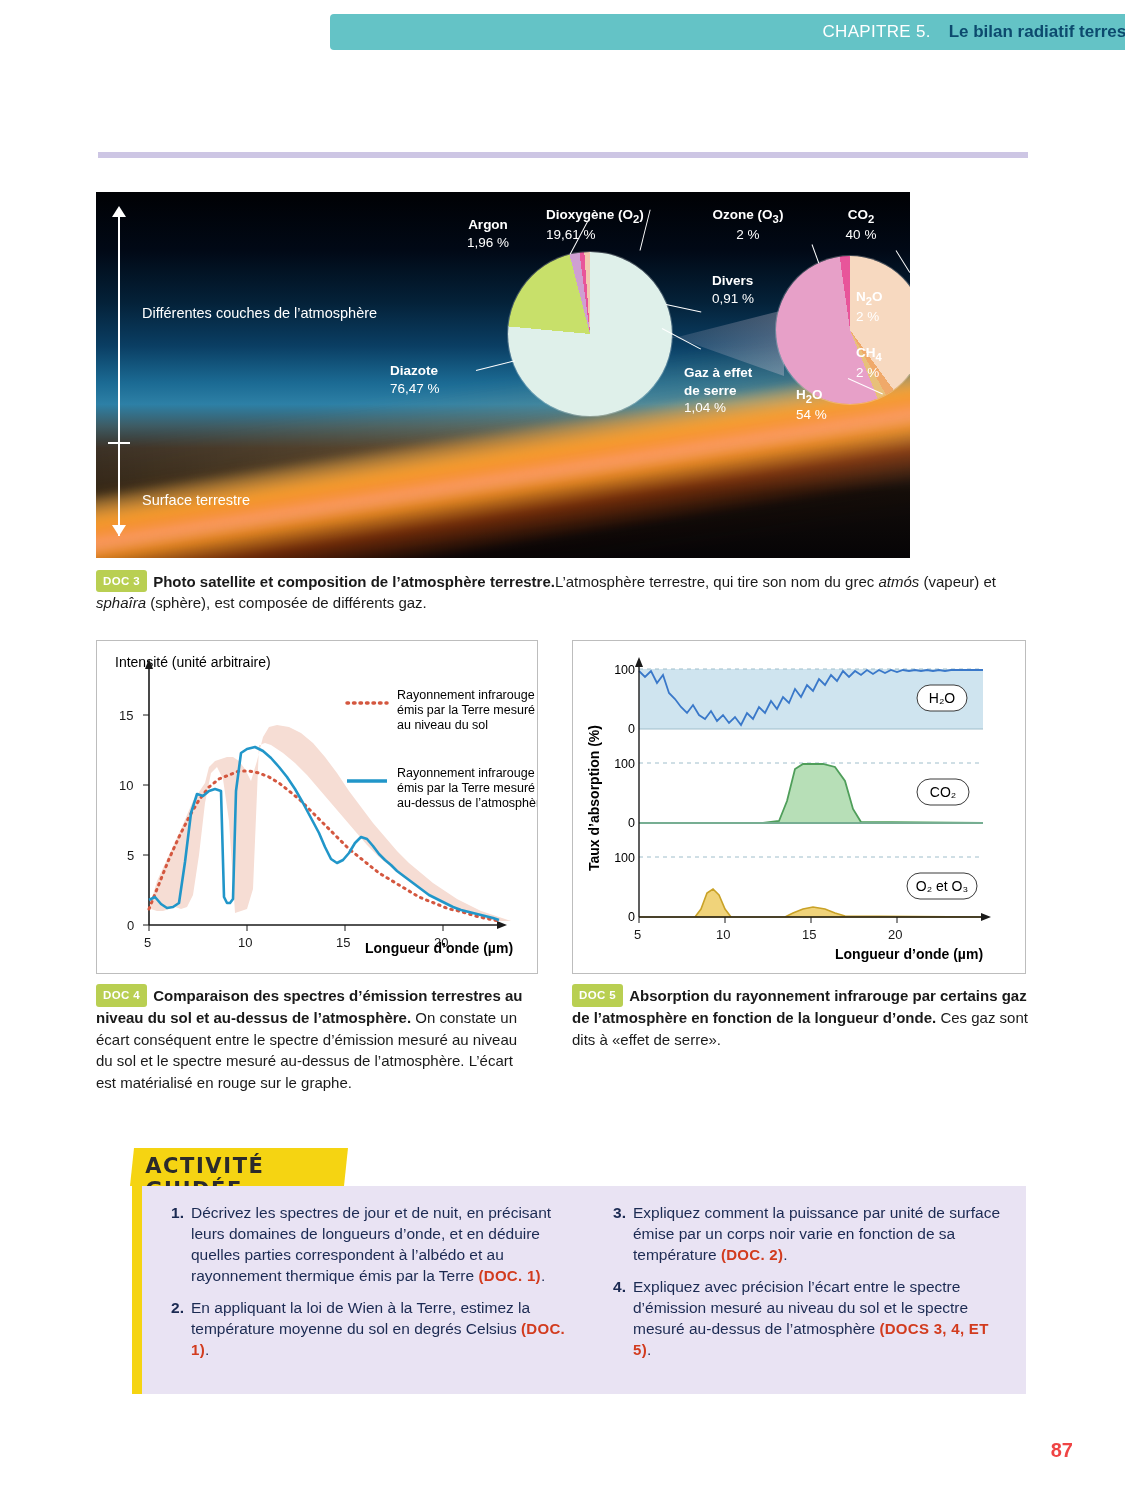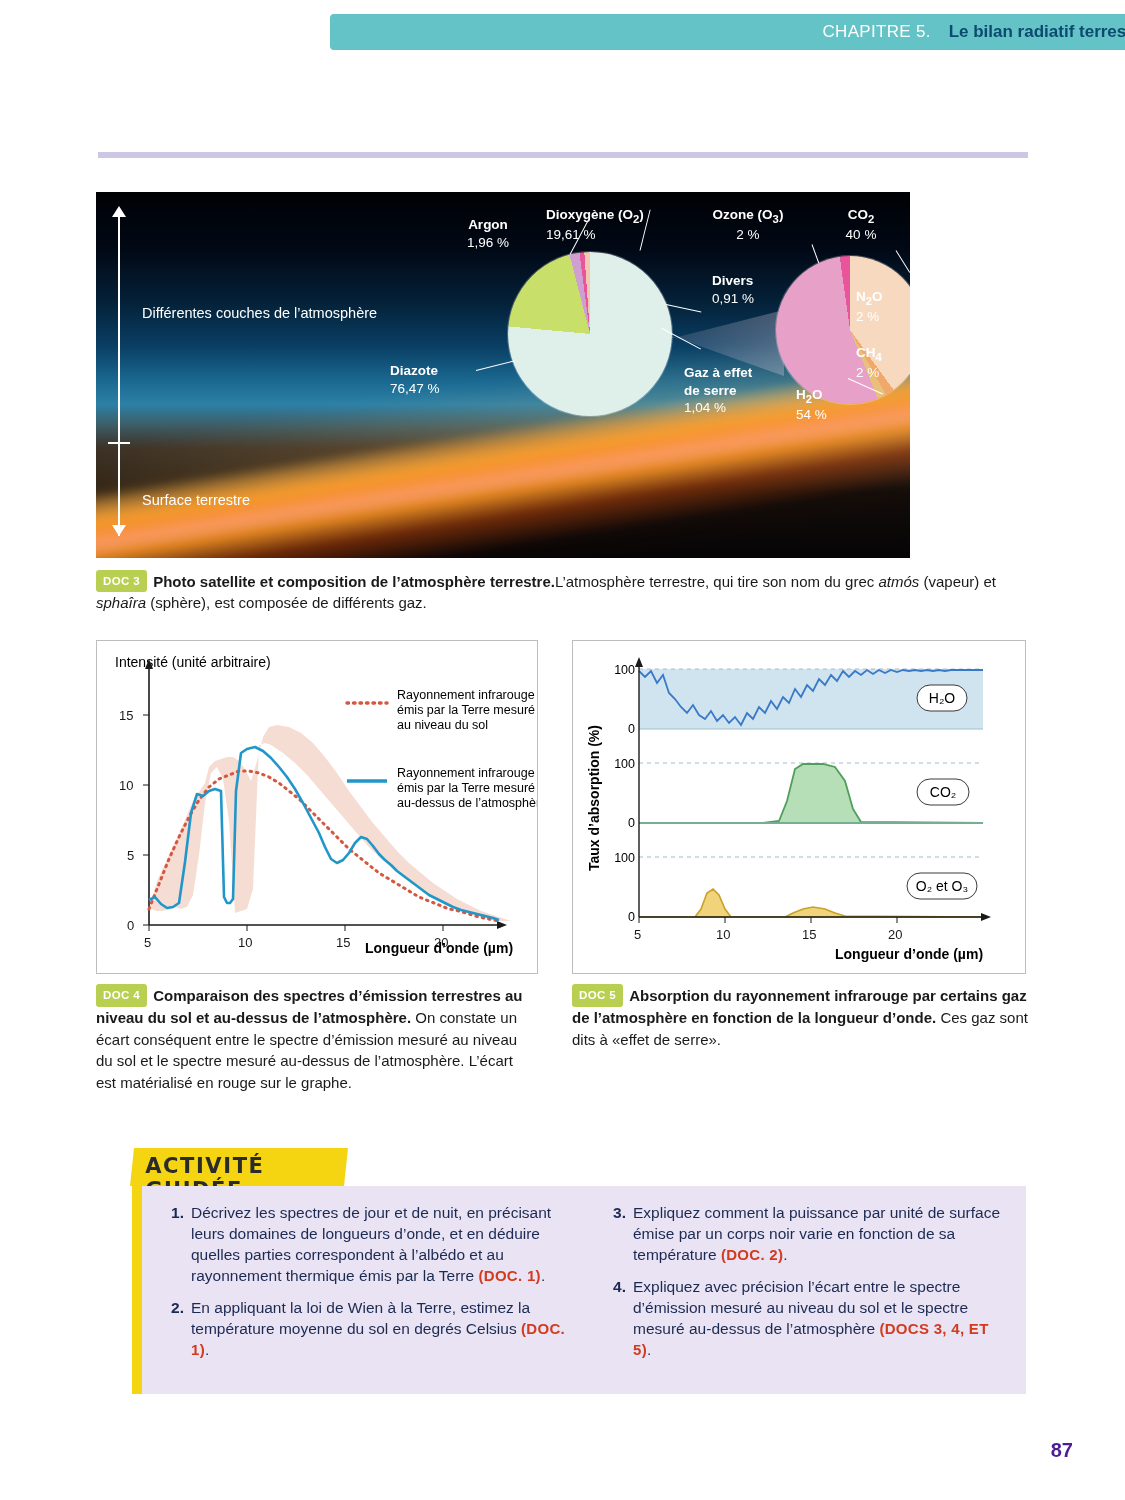--- a/index.html
+++ b/index.html
@@ -145,21 +145,21 @@
     background:#e9e3f3;
   }
   .act-left-bar{position:absolute;left:0;top:0;width:10px;height:208px;background:#f5d412;}
   .act-cols{position:absolute;left:30px;top:16px;width:852px;display:flex;gap:38px;}
   .act-col{width:404px;}
   .act-item{display:flex;margin-bottom:10px;font-size:15.5px;line-height:1.36;color:#1b2a52;}
   .act-num{font-weight:bold;color:#1b2a52;width:22px;flex:none;text-align:right;margin-right:7px;}
   .doc-ref{color:#d23b1e;font-weight:bold;font-size:15px;letter-spacing:.3px;}
   
   .pageno{
-    position:absolute;right:52px;bottom:38px;color:#4c1d95;font-size:20px;font-weight:bold;
+    position:absolute;right:52px;bottom:38px;color:#ef4444;font-size:20px;font-weight:bold;
   }
   .legend-txt{font-size:12.5px;}
 </style>
 </head>
 <body>
 
 <div class="top-banner">
   <div class="banner-bar">
     <span class="ch-label">CHAPITRE 5.</span>
     <span class="ch-title">Le bilan radiatif terrestre</span>

